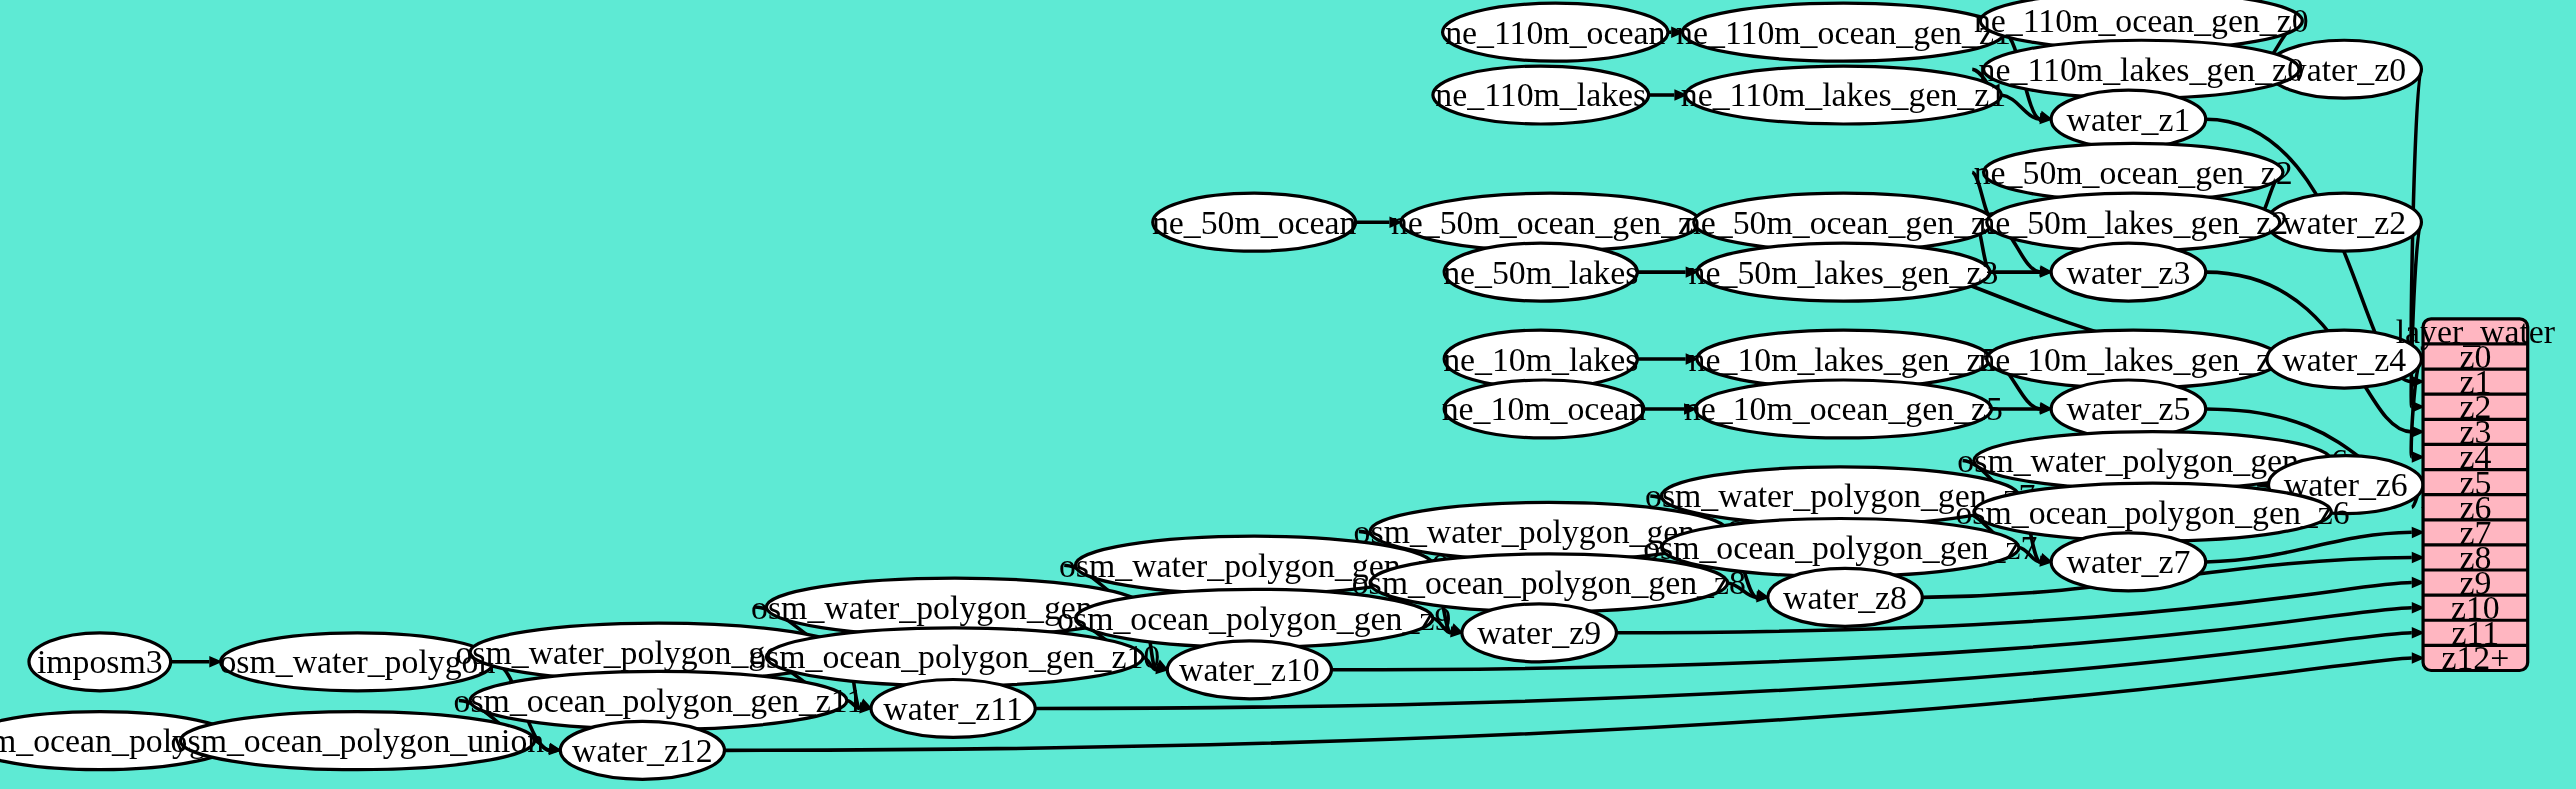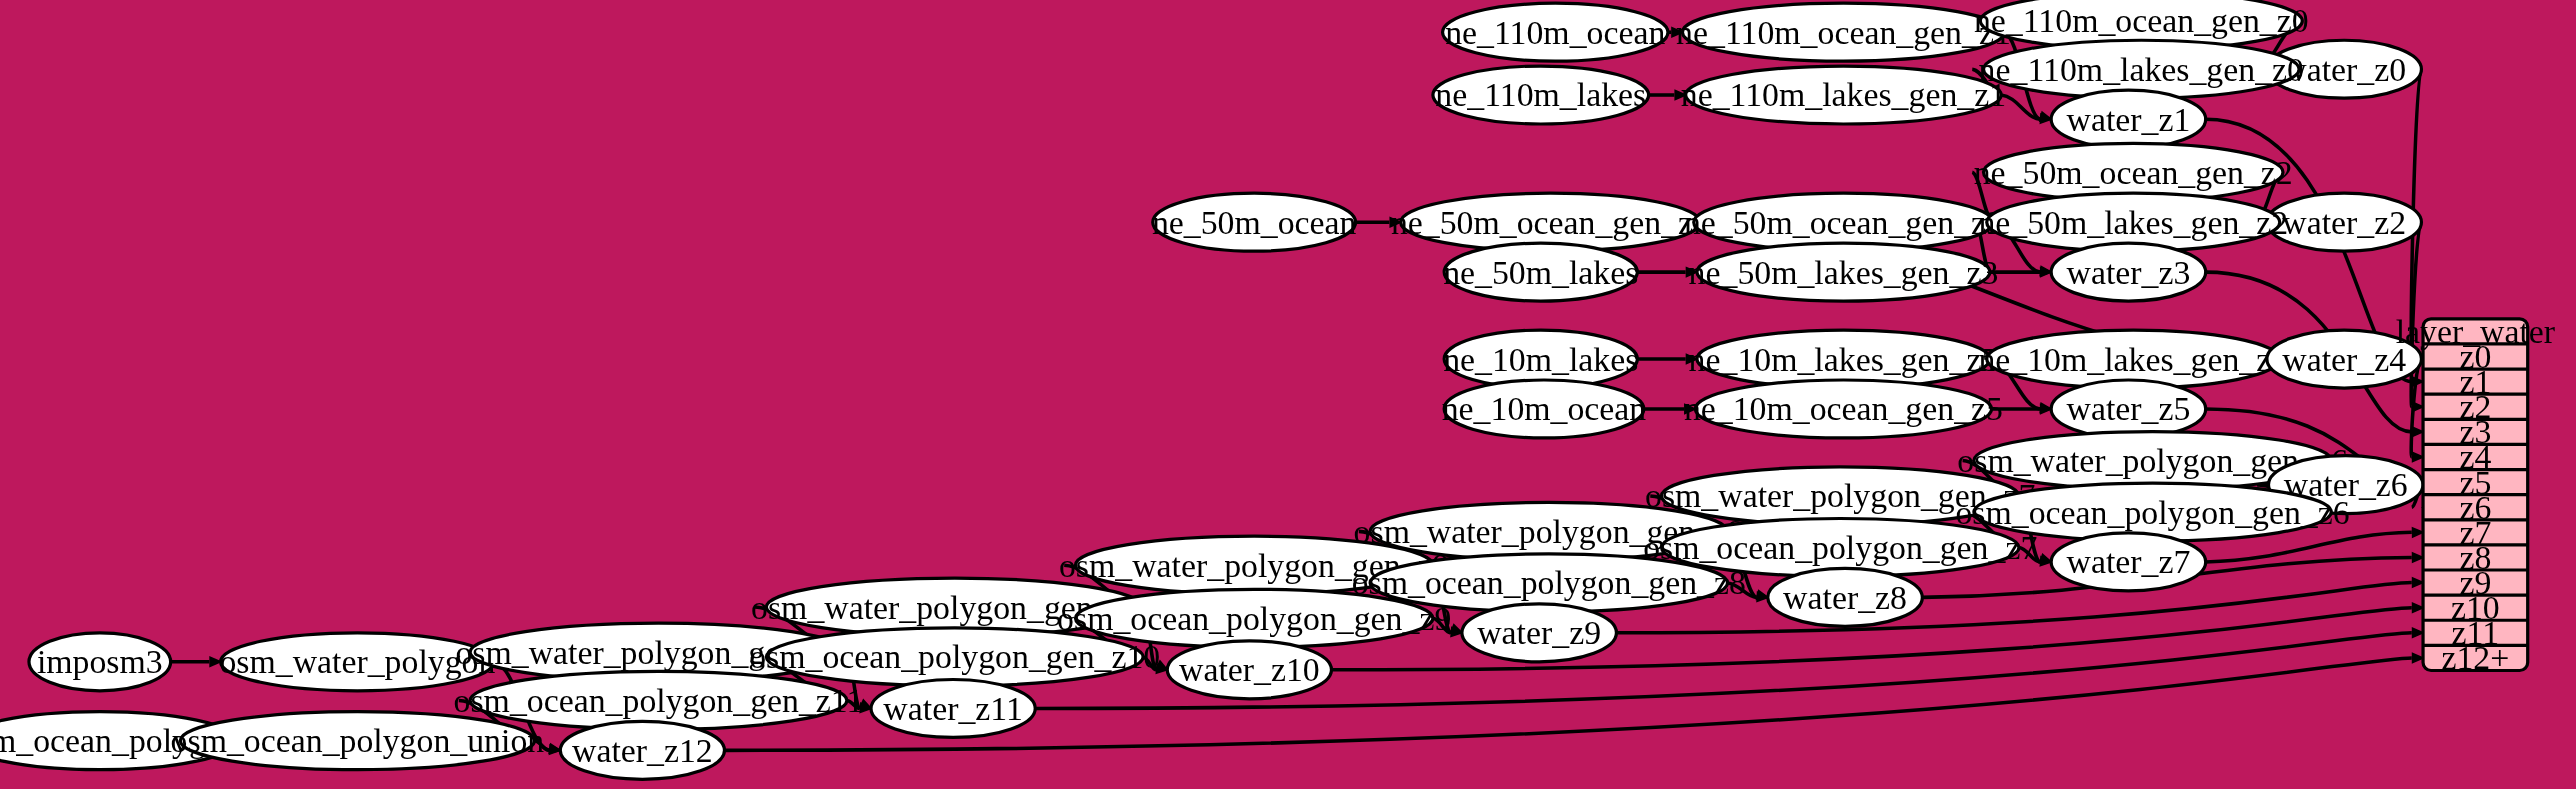--- a/index.html
+++ b/index.html
@@ -4,21 +4,21 @@
 <style>
   html, body {
     margin: 0;
     padding: 0;
     background: #ffffff;
   }
   #canvas {
     position: relative;
     width: 2576px;
     height: 789px;
-    background: #be185d;
+    background: #5eead4;
     overflow: hidden;
     font-family: "Liberation Serif", serif;
   }
   #graph-svg {
     position: absolute;
     left: 0;
     top: 0;
     width: 2576px;
     height: 789px;
   }

